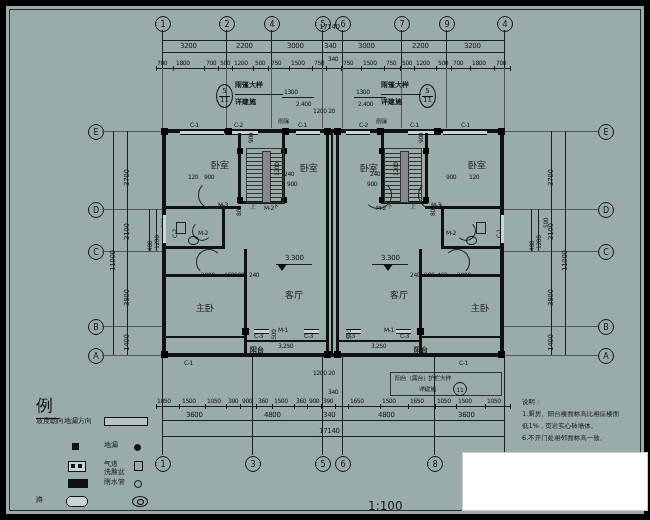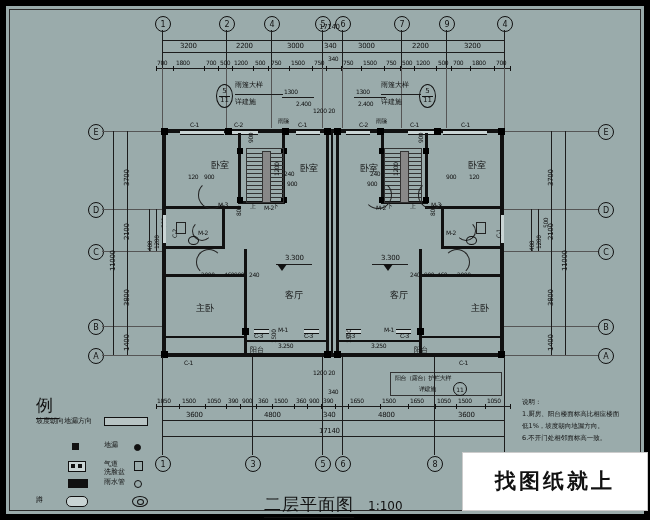--- a/index.html
+++ b/index.html
@@ -9,21 +9,21 @@
   .abs{position:absolute;}
   .ln{position:absolute;background:#1c1c1c;}
   .h{height:1px;}
   .v{width:1px;}
   .wall{position:absolute;background:#111;}
   .col{position:absolute;background:#000;}
   .txt{position:absolute;color:#111;white-space:nowrap;line-height:1;}
   .d{font-size:7px;letter-spacing:-0.3px;}
   .d6{font-size:6px;letter-spacing:-0.4px;}
   .rm{font-size:9px;}
-  .sm{font-size:7px;}
+  .sm{font-size:7px;font-weight:bold;}
   .vtxt{transform-origin:0 0;}
   .bub{position:absolute;border:1px solid #111;border-radius:50%;width:14px;height:14px;color:#111;font-size:8px;display:flex;align-items:center;justify-content:center;background:transparent;}
   .bub2{position:absolute;border:1px solid #111;border-radius:50%;width:15px;height:22px;color:#111;font-size:7px;display:flex;flex-direction:column;align-items:center;justify-content:center;line-height:1.05;}
   .tick{position:absolute;width:1px;height:5px;background:#111;}
   .legend{position:absolute;color:#111;}
   .sq{position:absolute;background:#111;}
   .circ{position:absolute;border:1px solid #111;border-radius:50%;}
   .stair-tread{position:absolute;background:#333;height:1px;}
   #wm{position:absolute;background:#fff;display:flex;flex-direction:column;align-items:center;justify-content:center;box-shadow:0 0 0 1px #ccc;}
   #wm .cn{font-size:21px;font-weight:bold;color:#111;letter-spacing:3px;line-height:1.1;}
@@ -477,23 +477,21 @@
 
   <div class="txt" style="left:30px;top:491px;font-size:7px">蹲</div>
   <div class="abs" style="left:60px;top:490px;width:20px;height:9px;border:1px solid #111;border-radius:5px;background:#c9d4d4"></div>
   <div class="txt" style="left:98px;top:463px;font-size:7px">洗脸盆</div>
   <div class="circ" style="left:126px;top:490px;width:14px;height:9px">
     <div class="circ" style="left:4px;top:2px;width:5px;height:4px"></div>
   </div>
 
   <div class="note" style="left:516px;top:392px">说明：</div>
   <div class="note" style="left:516px;top:404px">1.厨房、阳台楼面标高比相应楼面</div>
-  <div class="note" style="left:516px;top:416px">低1%，坡度朝向地漏方向。</div>
+  <div class="note" style="left:516px;top:416px">低1%，页岩实心砖墙体。</div>
   <div class="note" style="left:516px;top:428px">6.不开门处相邻面标高一致。</div>
 
   <div id="wm" style="left:457px;top:447px;width:184px;height:57px">
-    <div class="cn">找图纸就上</div>
-  </div>
-
-  <div id="title" style="left:258px;top:487px">二层平面图</div>
+  </div>
+
   <div id="scale" style="left:362px;top:493px">1:100</div>
 
 </div>
 
 </body></html>

